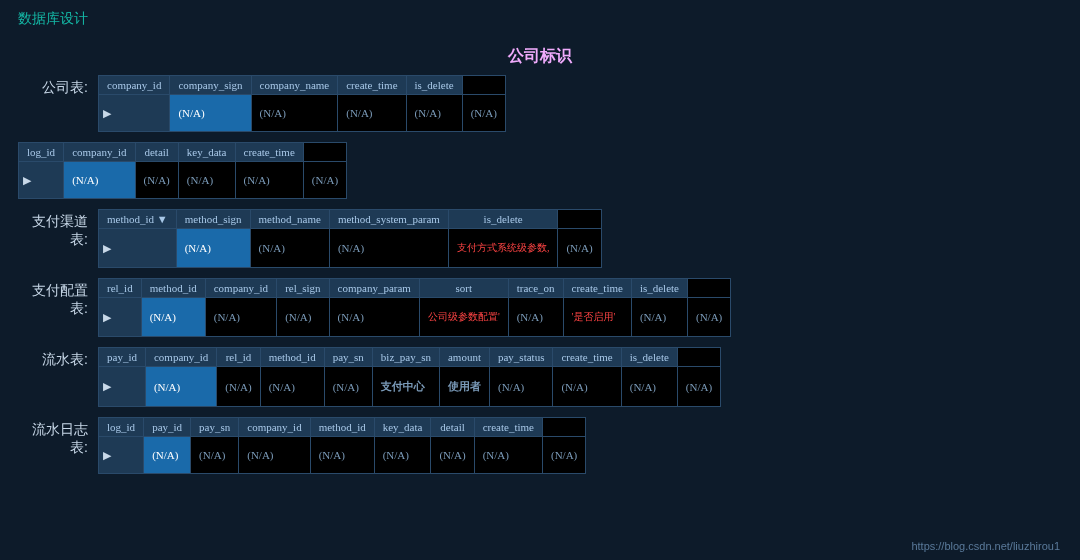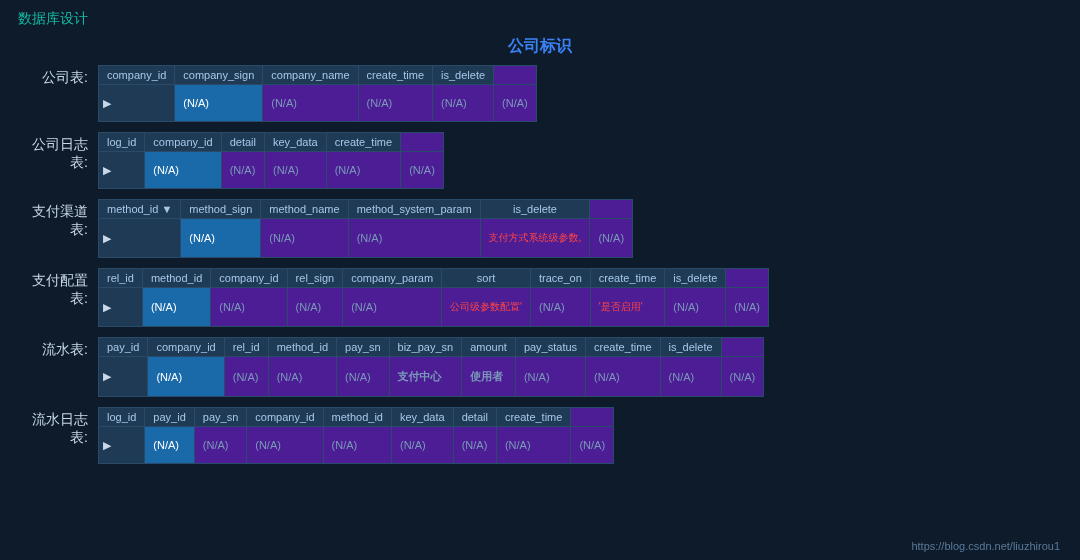--- a/index.html
+++ b/index.html
@@ -16,48 +16,49 @@
     .page-title {
       color: #14b8a6;
       font-size: 14px;
       padding: 10px 18px 6px;
     }
     .main-content {
       padding: 0 18px;
     }
     .section-label {
       text-align: center;
-      color: #3b82f6;
+      color: #f0abfc;
       font-size: 16px;
       font-weight: bold;
       margin-bottom: 8px;
-      margin-top: 2px;
+      margin-top: 12px;
     }
     .row {
       display: flex;
       align-items: flex-start;
       margin-bottom: 10px;
     }
     .row-label {
       color: #c8d8e8;
       font-size: 14px;
       width: 80px;
       text-align: right;
       padding-right: 10px;
       padding-top: 4px;
       flex-shrink: 0;
     }
     .table-wrapper {
       flex: 1;
     }
     .db-table {
-      background-color: #4c1d95;
+      background-color: #000000;
       border: 1px solid #2a4a6a;
       border-collapse: collapse;
       font-size: 11px;
+      font-family: Liberation Serif, serif;
     }
     .db-table th {
       background-color: #1e3a55;
       color: #a8c8e8;
       padding: 3px 8px;
       border: 1px solid #2a4a6a;
       font-weight: normal;
       white-space: nowrap;
     }
     .db-table td {
@@ -128,21 +129,20 @@
             <td>(N/A)</td>
             <td>(N/A)</td>
             <td>(N/A)</td>
           </tr>
         </tbody>
       </table>
     </div>
   </div>
 
   <div class="row">
-    <div class="row-label">公司日志表:</div>
     <div class="table-wrapper">
       <table class="db-table">
         <thead>
           <tr>
             <th>log_id</th>
             <th>company_id</th>
             <th>detail</th>
             <th>key_data</th>
             <th>create_time</th>
           </tr>

